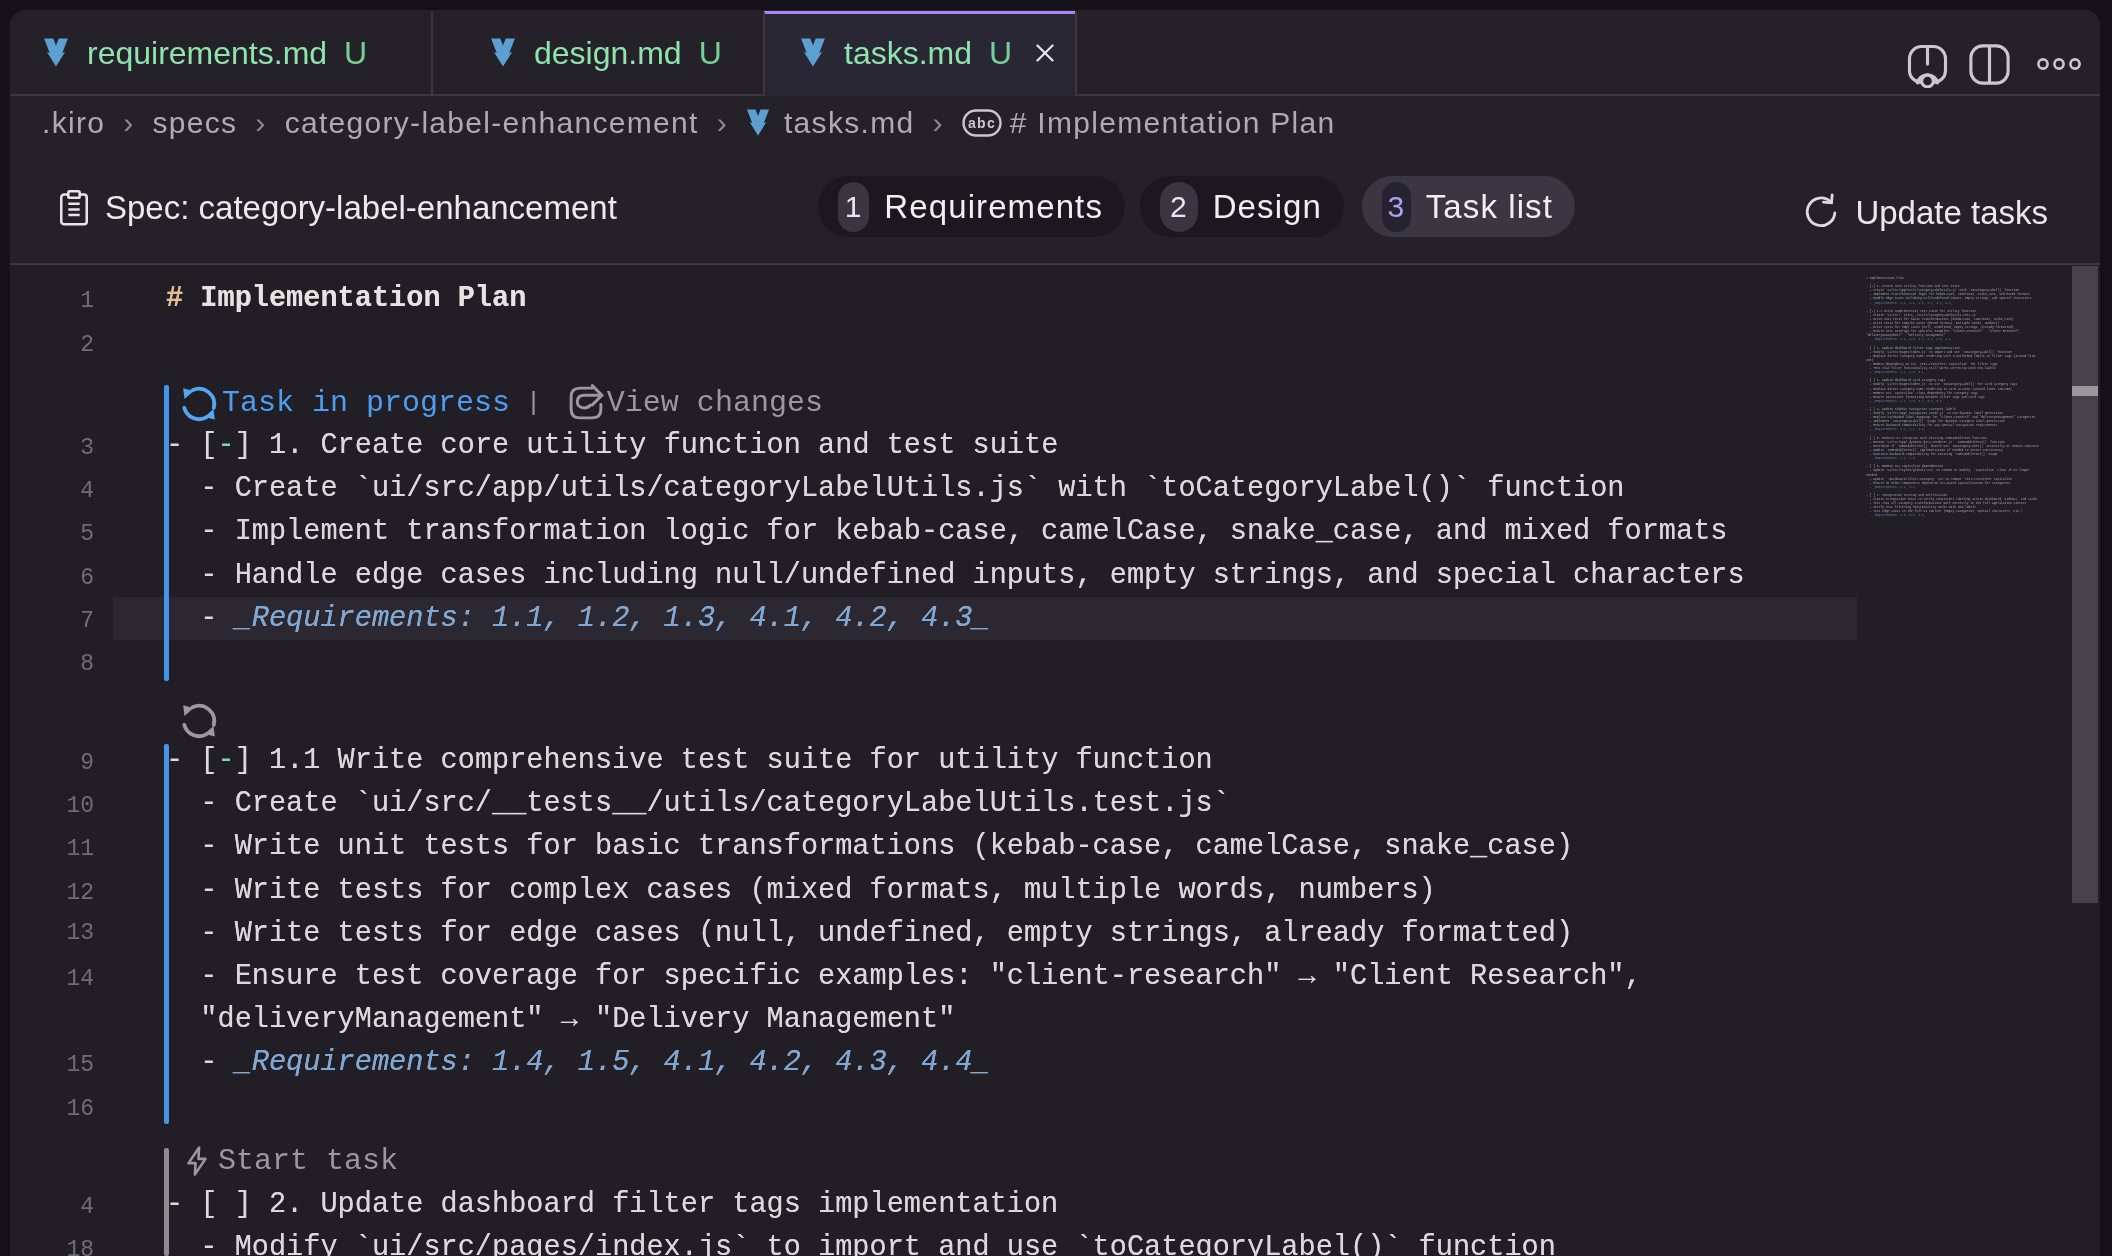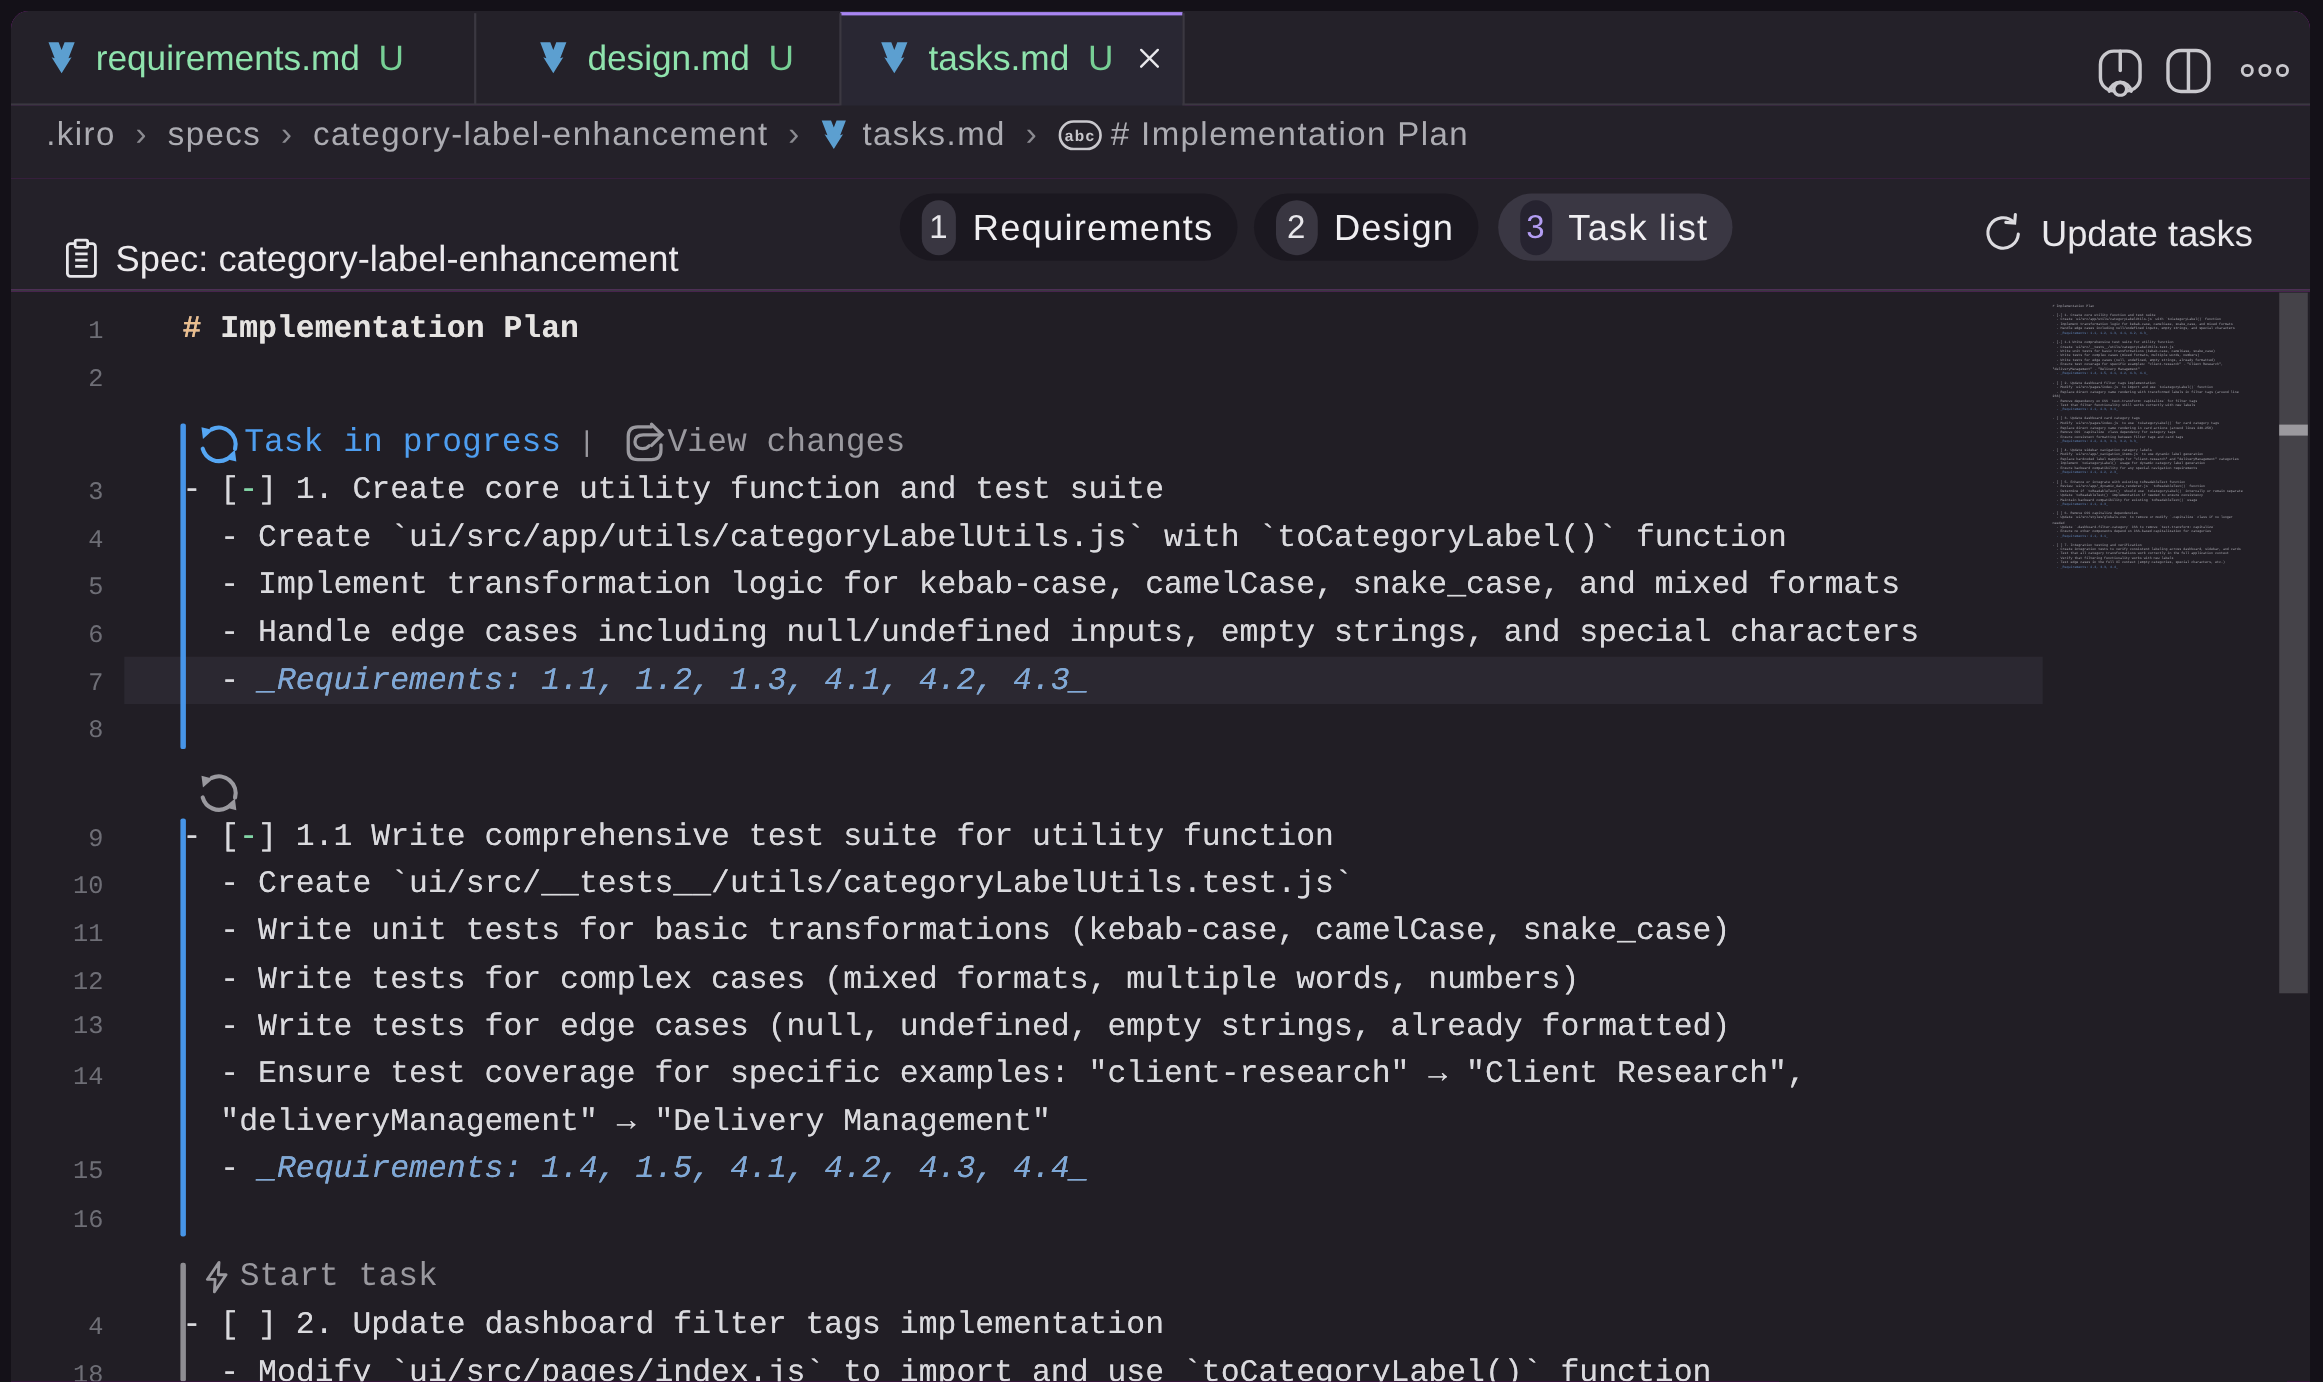--- a/index.html
+++ b/index.html
@@ -1,36 +1,36 @@
 <!DOCTYPE html>
 <html><head>
 <meta charset="utf-8">
 <style>
   * { margin:0; padding:0; box-sizing:border-box; }
   html,body { width:2112px; height:1256px; background:#141118; overflow:hidden; }
   body { font-family:"Liberation Sans", sans-serif; position:relative; }
   #panel { position:absolute; left:10px; top:10px; width:2090px; height:1246px;
-           background:#a21caf; border-radius:16px 16px 0 0; overflow:hidden; }
+           background:#404040; border-radius:16px 16px 0 0; overflow:hidden; }
   
   #tabbar { position:absolute; left:0; top:0; width:2090px; height:86px; background:#242129; }
   #tabline { position:absolute; left:0; top:84px; width:2090px; height:2px; background:#3b3841; }
   .tab { position:absolute; top:0; height:86px; display:flex; align-items:center; }
   .tabsep { position:absolute; top:2px; width:2px; height:84px; background:#3b3841; }
   #tab3bg { position:absolute; left:754px; top:0; width:311px; height:88px; background:#292733; }
   #tab3border { position:absolute; left:754px; top:1px; width:311px; height:3px; background:#a886f2; }
   .tabname { font-size:32px; color:#8fe3ad; }
   .tabu { font-size:32px; color:#77cf95; margin-left:17px; }
   
   #crumbs { position:absolute; left:0; top:86px; width:2090px; height:66px; padding-bottom:12px; background:#242129;
             display:flex; align-items:center; font-size:30px; color:#acacb2; letter-spacing:1.3px; }
   .sep { color:#8b8b91; font-size:30px; margin:0 18px; }
   
   #specbar { position:absolute; left:0; top:152px; width:2090px; height:101px; background:#242129; }
   #specline { position:absolute; left:0; top:253px; width:2090px; height:2px; background:#3b3841; }
-  #spectitle { position:absolute; left:47px; top:0; height:92px; display:flex; align-items:flex-end;
+  #spectitle { position:absolute; left:47px; top:0; height:92px; display:flex; align-items:center;
                font-size:33px; color:#eceaed; }
   .pill { position:absolute; top:14px; height:61px; border-radius:31px; background:#1b1820;
           display:flex; align-items:center; font-size:33px; color:#f0eff2; white-space:nowrap; letter-spacing:1.1px; }
   .pillnum { width:50px; height:50px; border-radius:25px; background:#393641; color:#e8e7eb;
              display:flex; align-items:center; justify-content:center; font-size:30px; margin-left:20px; }
   .pill.active { background:#3a3743; }
   .pill.active .pillnum { background:#262330; color:#b39df3; }
   .pilllabel { margin-left:15px; margin-right:22px; }
   #updatetasks { position:absolute; right:52px; top:0; height:101px; display:flex; align-items:center;
                  font-size:33px; color:#e9e8ec; }

